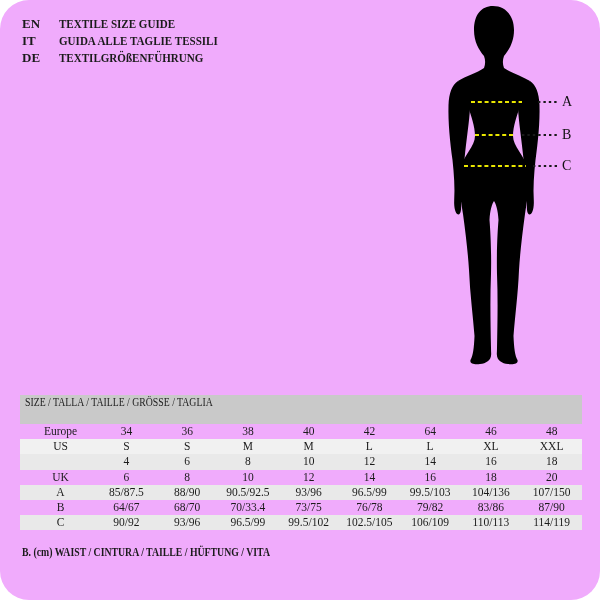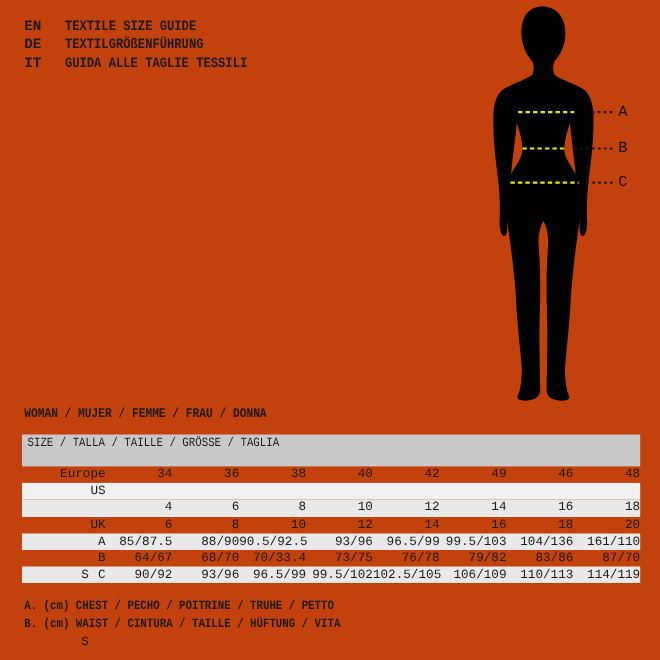--- a/index.html
+++ b/index.html
@@ -1,18 +1,18 @@
 <!DOCTYPE html>
 <html><head>
 <meta charset="utf-8">
 <style>
   html,body{margin:0;padding:0;background:#fff;}
   .canvas{
-    position:relative;width:600px;height:600px;background:#c2410c;
-    font-family:Liberation Mono, monospace;color:#1b1b1b;overflow:hidden;
+    position:relative;width:600px;height:600px;background:#f0abfc;
+    font-family:Liberation Serif, serif;color:#1b1b1b;overflow:hidden;border-radius:29px;
   }
   .cond{display:inline-block;transform:scaleX(.85);transform-origin:0 50%;white-space:nowrap;}
 
   
   .lang-list{position:absolute;left:22px;top:15px;font-size:13px;font-weight:700;line-height:17.2px;}
   .lang-row{display:flex;align-items:baseline;}
   .lang-code{width:37px;flex:0 0 37px;}
 
   
   .figure-wrap{position:absolute;left:425px;top:4px;width:175px;height:362px;}
@@ -20,43 +20,43 @@
   .m-label{position:absolute;left:137px;font-size:14px;font-weight:400;color:#111;}
   .m-label.a{top:90px;} .m-label.b{top:123px;} .m-label.c{top:154px;}
 
   
   .woman-title{position:absolute;left:22px;top:369px;font-size:12px;font-weight:700;}
 
   
   .size-table{position:absolute;left:20px;top:395px;width:562px;font-size:11.5px;}
   .t-header{height:29px;line-height:15px;padding-left:5px;font-weight:400;}
   .t-row{display:flex;height:15.2px;line-height:15.2px;}
-  .t-row .lbl{width:76px;flex:0 0 76px;padding-left:5px;box-sizing:border-box;text-align:right;}
-  .t-row .cell{width:60.75px;flex:0 0 60.75px;text-align:right;}
+  .t-row .lbl{width:76px;flex:0 0 76px;padding-left:5px;box-sizing:border-box;text-align:center;}
+  .t-row .cell{width:60.75px;flex:0 0 60.75px;text-align:center;}
 
   
   .legend{position:absolute;left:22px;top:544px;font-size:11.5px;font-weight:700;line-height:16.4px;}
 </style>
 </head>
 <body>
 
 <div class="canvas">
 
   <div class="lang-list">
       <div class="lang-row">
         <span class="lang-code">EN</span>
         <span class="cond">TEXTILE SIZE GUIDE</span>
       </div>
       <div class="lang-row">
+        <span class="lang-code">IT</span>
+        <span class="cond">GUIDA ALLE TAGLIE TESSILI</span>
+      </div>
+      <div class="lang-row">
         <span class="lang-code">DE</span>
         <span class="cond">TEXTILGRÖßENFÜHRUNG</span>
-      </div>
-      <div class="lang-row">
-        <span class="lang-code">IT</span>
-        <span class="cond">GUIDA ALLE TAGLIE TESSILI</span>
       </div>
     </div>
 
   <div class="figure-wrap">
     <svg width="150" height="362" viewBox="0 0 150 362">
 
       <path d="M68,2
                C80,2 89,11 89,26 C89,38 84,46 79,52
                C77.5,56 77.5,60 79,64
                C86,69 97,72 105,77
@@ -117,41 +117,38 @@
 
       <line x1="113" y1="98" x2="132" y2="98" stroke-width="2" stroke-dasharray="2.4 3" stroke="#1a1a1a"></line>
       <line x1="97" y1="131" x2="132" y2="131" stroke-width="2" stroke-dasharray="2.4 3" stroke="#1a1a1a"></line>
       <line x1="108" y1="162" x2="132" y2="162" stroke-width="2" stroke-dasharray="2.4 3" stroke="#1a1a1a"></line>
     </svg>
     <span class="m-label a">A</span>
     <span class="m-label b">B</span>
     <span class="m-label c">C</span>
   </div>
 
-  <div class="woman-title">
-    <span class="cond">WOMAN / MUJER / FEMME / FRAU / DONNA</span>
-  </div>
 
   <div class="size-table">
     <div class="t-header" style="background: rgb(201, 201, 201);">
       <span class="cond">SIZE / TALLA / TAILLE / GRÖSSE / TAGLIA</span>
     </div>
     <div class="t-body">
         <div class="t-row">
           <span class="lbl">Europe</span>
           <span class="cell">34</span>
           <span class="cell">36</span>
           <span class="cell">38</span>
           <span class="cell">40</span>
           <span class="cell">42</span>
-          <span class="cell">49</span>
+          <span class="cell">64</span>
           <span class="cell">46</span>
           <span class="cell">48</span>
         </div>
-        <div class="t-row" style="background: rgb(241, 241, 241); flex-direction: column;">
+        <div class="t-row" style="background: rgb(241, 241, 241);">
           <span class="lbl">US</span>
           <span class="cell">S</span>
           <span class="cell">S</span>
           <span class="cell">M</span>
           <span class="cell">M</span>
           <span class="cell">L</span>
           <span class="cell">L</span>
           <span class="cell">XL</span>
           <span class="cell">XXL</span>
         </div>
@@ -179,45 +176,44 @@
         </div>
         <div class="t-row" style="background: rgb(233, 233, 233);">
           <span class="lbl">A</span>
           <span class="cell">85/87.5</span>
           <span class="cell">88/90</span>
           <span class="cell">90.5/92.5</span>
           <span class="cell">93/96</span>
           <span class="cell">96.5/99</span>
           <span class="cell">99.5/103</span>
           <span class="cell">104/136</span>
-          <span class="cell">161/110</span>
+          <span class="cell">107/150</span>
         </div>
         <div class="t-row">
           <span class="lbl">B</span>
           <span class="cell">64/67</span>
           <span class="cell">68/70</span>
           <span class="cell">70/33.4</span>
           <span class="cell">73/75</span>
           <span class="cell">76/78</span>
           <span class="cell">79/82</span>
           <span class="cell">83/86</span>
-          <span class="cell">87/70</span>
+          <span class="cell">87/90</span>
         </div>
         <div class="t-row" style="background: rgb(233, 233, 233);">
           <span class="lbl">C</span>
           <span class="cell">90/92</span>
           <span class="cell">93/96</span>
           <span class="cell">96.5/99</span>
           <span class="cell">99.5/102</span>
           <span class="cell">102.5/105</span>
           <span class="cell">106/109</span>
           <span class="cell">110/113</span>
           <span class="cell">114/119</span>
         </div>
       </div>
   </div>
 
   <div class="legend">
-      <div><span class="cond">A. (cm) CHEST / PECHO / POITRINE / TRUHE / PETTO</span></div>
       <div><span class="cond">B. (cm) WAIST / CINTURA / TAILLE / HÜFTUNG / VITA</span></div>
     </div>
 
 </div>
 
 </body></html>

